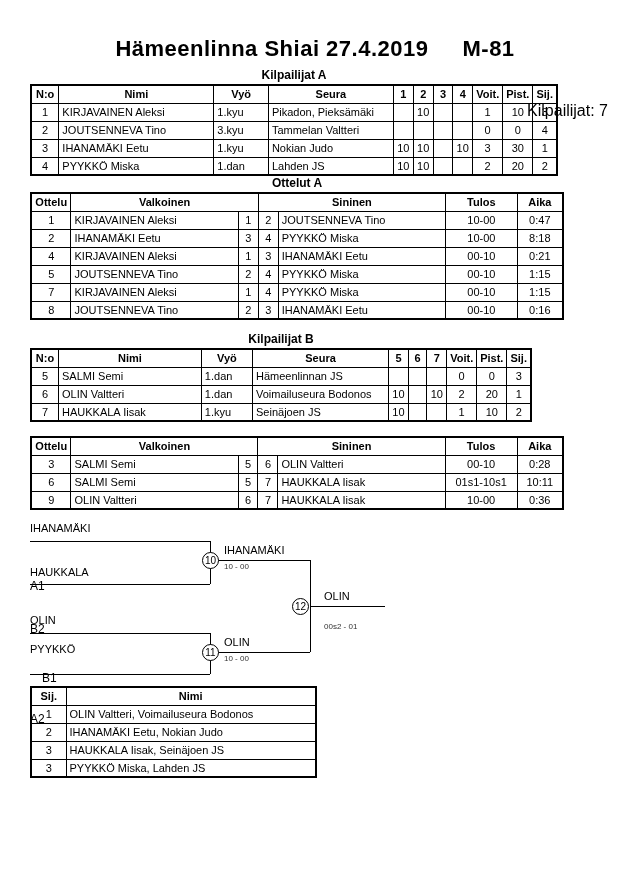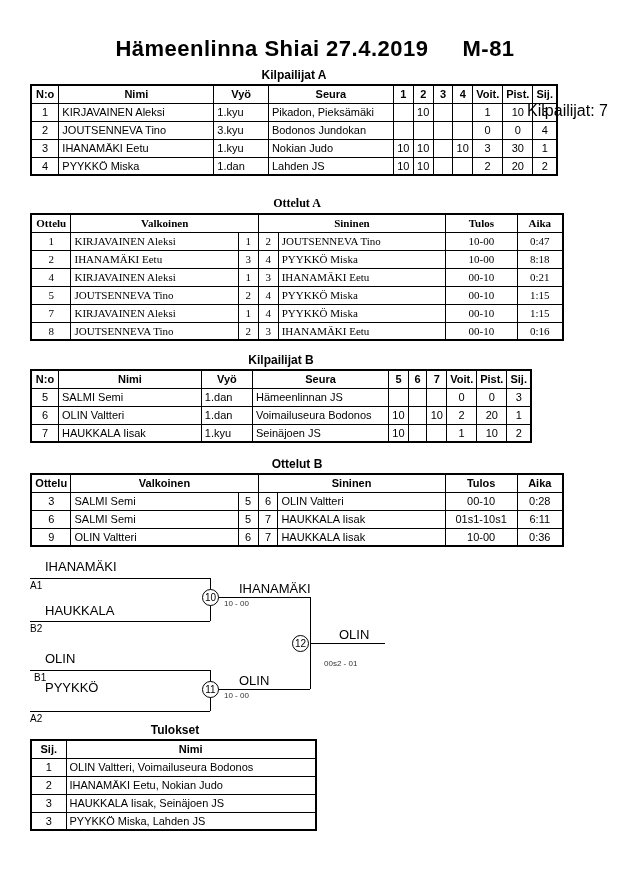--- a/index.html
+++ b/index.html
@@ -48,37 +48,37 @@
     padding: 0 3px;
     white-space: nowrap;
     overflow: hidden;
     text-align: left;
   }
   th { font-weight: bold; text-align: center; }
   td.c { text-align: center; }
 
   
   #sec-pool-a   { margin-top: 6px;  width: 528px; }
-  #sec-match-a  { margin-top: 20px; width: 534px; font-family: Liberation Serif, serif; }
+  #sec-match-a  { width: 534px; }
   #sec-pool-b   { margin-top: 12px; width: 502px; }
   #sec-match-b  { margin-top: 14px; width: 534px; }
   #sec-results  { margin-top: 2px;  width: 290px; }
 
   
   .bracket {
     position: relative;
     margin-left: 30px;
     margin-top: 12px;
     width: 420px;
     height: 162px;
   }
   .bk-line-h { position: absolute; border-top: 1px solid #000; height: 0; }
   .bk-line-v { position: absolute; border-left: 1px solid #000; width: 0; }
-  .bk-name  { position: absolute; font-size: 13px; margin-left: 15px; }
-  .bk-seed  { position: absolute; font-size: 10px; }
+  .bk-name  { position: absolute; font-size: 11px; }
+  .bk-seed  { position: absolute; font-size: 12px; margin-top: 36px; }
   .bk-score { position: absolute; font-size: 8px; color: #333; }
   .bk-node {
     position: absolute;
     width: 17px; height: 17px;
     border: 1px solid #000;
     border-radius: 50%;
     background: #fff;
     font-size: 10px;
     display: flex; align-items: center; justify-content: center;
   }
@@ -134,21 +134,21 @@
         <td class="c"></td>
         <td class="c"></td>
         <td class="c">1</td>
         <td class="c">10</td>
         <td class="c">3</td>
       </tr>
       <tr>
         <td class="c">2</td>
         <td>JOUTSENNEVA Tino</td>
         <td>3.kyu</td>
-        <td>Bodonos Jundokan</td>
+        <td>Tammelan Valtteri</td>
         <td class="c"></td>
         <td class="c"></td>
         <td class="c"></td>
         <td class="c"></td>
         <td class="c">0</td>
         <td class="c">0</td>
         <td class="c">4</td>
       </tr>
       <tr>
         <td class="c">3</td>
@@ -320,21 +320,20 @@
         <td class="c"></td>
         <td class="c">1</td>
         <td class="c">10</td>
         <td class="c">2</td>
       </tr>
     </tbody>
       </table>
   </div>
 
   <div class="sec" id="sec-match-b">
-    <div class="sec-title">Ottelut B</div>
     <table>
       <colgroup>
         <col style="width:40px">
           <col style="width:168px">
           <col style="width:20px">
           <col style="width:20px">
         <col style="width:168px">
           <col style="width:72px">
           <col style="width:46px">
       </colgroup>
@@ -355,21 +354,21 @@
         <td class="c">00-10</td>
         <td class="c">0:28</td>
       </tr>
       <tr>
         <td class="c">6</td>
         <td>SALMI Semi</td>
         <td class="c">5</td>
         <td class="c">7</td>
         <td>HAUKKALA Iisak</td>
         <td class="c">01s1-10s1</td>
-        <td class="c">6:11</td>
+        <td class="c">10:11</td>
       </tr>
       <tr>
         <td class="c">9</td>
         <td>OLIN Valtteri</td>
         <td class="c">6</td>
         <td class="c">7</td>
         <td>HAUKKALA Iisak</td>
         <td class="c">10-00</td>
         <td class="c">0:36</td>
       </tr>
@@ -386,39 +385,38 @@
     <div class="bk-line-h" style="left:0;top:62px;width:180px"></div>
     <div class="bk-seed" style="left:0;top:64px">B2</div>
     <div class="bk-line-v" style="left:180px;top:19px;height:43px"></div>
     <div class="bk-line-h" style="left:180px;top:38px;width:100px"></div>
     <div class="bk-name" style="left:194px;top:22px">IHANAMÄKI</div>
     <div class="bk-score" style="left:194px;top:40px">10 - 00</div>
     <div class="bk-node" style="left:172px;top:30px">10</div>
 
     <div class="bk-name" style="left:0;top:92px">OLIN</div>
     <div class="bk-line-h" style="left:0;top:111px;width:180px"></div>
-    <div class="bk-seed" style="left:4px;top:113px">B1</div>
+    <div class="bk-seed" style="left:12px;top:113px">B1</div>
     <div class="bk-name" style="left:0;top:121px">PYYKKÖ</div>
     <div class="bk-line-h" style="left:0;top:152px;width:180px"></div>
     <div class="bk-seed" style="left:0;top:154px">A2</div>
     <div class="bk-line-v" style="left:180px;top:111px;height:41px"></div>
     <div class="bk-line-h" style="left:180px;top:130px;width:100px"></div>
     <div class="bk-name" style="left:194px;top:114px">OLIN</div>
     <div class="bk-score" style="left:194px;top:132px">10 - 00</div>
     <div class="bk-node" style="left:172px;top:122px">11</div>
 
     <div class="bk-line-v" style="left:280px;top:38px;height:92px"></div>
     <div class="bk-line-h" style="left:280px;top:84px;width:75px"></div>
     <div class="bk-name" style="left:294px;top:68px">OLIN</div>
     <div class="bk-score" style="left:294px;top:100px">00s2 - 01</div>
     <div class="bk-node" style="left:262px;top:76px">12</div>
   </div>
 
   <div class="sec" id="sec-results">
-    <div class="sec-title">Tulokset</div>
     <table>
       <colgroup>
         <col style="width:35px">
           <col style="width:250px">
       </colgroup>
       <tbody>
           <tr>
         <th>Sij.</th>
         <th>Nimi</th>
       </tr>

